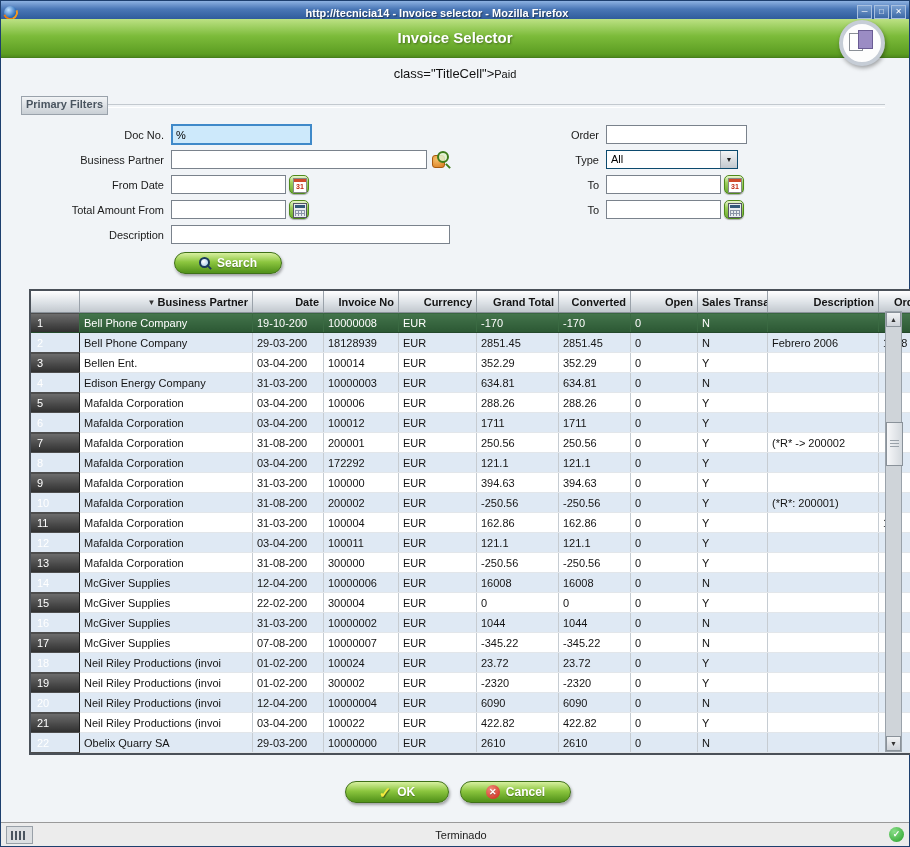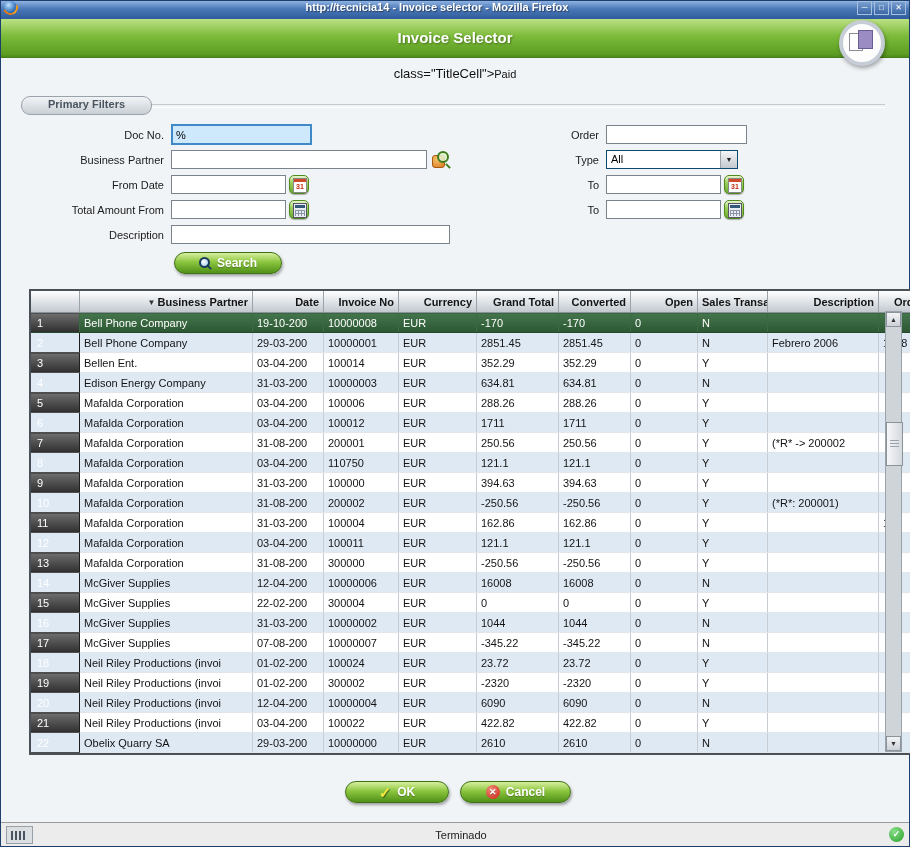--- a/index.html
+++ b/index.html
@@ -3,21 +3,21 @@
 <meta charset="utf-8">
 <style>
   html,body{margin:0;padding:0;}
   body{width:910px;height:847px;position:relative;overflow:hidden;
        font-family:"Liberation Sans",sans-serif;background:#d4d0c8;}
   .window{position:absolute;inset:0;border:1px solid #1d3f6e;background:#f1f4f7;}
 
   
   .titlebar{position:absolute;top:0;left:0;right:0;height:18px;
     background:linear-gradient(180deg,#8db2e2 0%,#4a77b6 45%,#2f5c9c 100%);
-    display:flex;align-items:flex-start;padding:0 3px;gap:11px;}
+    display:flex;align-items:flex-end;padding:0 3px;gap:11px;}
   .ff-icon{width:13px;height:13px;border-radius:50%;flex:0 0 auto;position:relative;
     background:radial-gradient(circle at 35% 30%,#bfe0ff,#2a6cb8 62%,#1a4a8a);}
   .ff-icon::after{content:"";position:absolute;inset:-1px;border-radius:50%;
     border:2px solid transparent;border-right-color:#f59a1e;border-bottom-color:#e87a10;
     transform:rotate(25deg);}
   .win-title{flex:1;text-align:center;color:#fff;font-size:11px;font-weight:bold;
     text-shadow:1px 1px 1px rgba(0,0,0,.45);white-space:nowrap;overflow:hidden;}
   .win-btns{display:flex;gap:2px;flex:0 0 auto;}
   .win-btn{width:15px;height:14px;padding:0;cursor:default;color:#fff;font-size:8px;line-height:12px;
     background:linear-gradient(#7aa0d0,#3c68a6);border:1px solid #a8c0e0;}
@@ -39,22 +39,22 @@
 
   
   .artifact{position:absolute;top:63px;left:0;right:0;text-align:center;color:#111;}
   .artifact .code{font-size:13px;}
   .artifact .paid{font-size:11px;}
 
   
   .pf{position:absolute;top:95px;left:20px;right:24px;height:18px;}
   .pf-line{position:absolute;top:8px;left:4px;right:0;height:2px;
     border-top:1px solid #c3c9cf;border-bottom:1px solid #ffffff;}
-  .pf-pill{position:absolute;left:0;top:0;height:17px;line-height:15px;padding:0 26px;
-    background:linear-gradient(#f2f4f6,#c9cfd5);border:1px solid #9aa2ab;border-radius:9px;
+  .pf-pill{position:absolute;left:0;top:0;height:17px;line-height:15px;padding:0 4px;
+    background:linear-gradient(#f2f4f6,#c9cfd5);border:1px solid #9aa2ab;border-radius:0;
     font-size:11px;font-weight:bold;color:#4a5560;}
 
   
   .flabel{position:absolute;font-size:11px;color:#1a1a1a;text-align:right;line-height:20px;}
   .l-left{left:10px;width:153px;}
   .l-right{left:505px;width:93px;}
   .r1{top:124px}.r2{top:149px}.r3{top:174px}.r4{top:199px}.r5{top:224px}
   .fin{position:absolute;height:19px;border:1px solid #7a828c;background:#fff;
     font:11px "Liberation Sans",sans-serif;padding:0 3px;box-sizing:border-box;}
   .in-docno{left:170px;top:123px;width:141px;height:21px;background:#cde9fb;border:2px solid #3f89c9;}
@@ -294,21 +294,21 @@
             <td>-170</td>
             <td>0</td>
             <td>N</td>
             <td></td>
             <td></td>
           </tr>
           <tr class="even">
             <td class="rownum">2</td>
             <td>Bell Phone Company</td>
             <td>29-03-200</td>
-            <td>10000001</td>
+            <td>18128939</td>
             <td>EUR</td>
             <td>2851.45</td>
             <td>2851.45</td>
             <td>0</td>
             <td>N</td>
             <td>Febrero 2006</td>
             <td>1458</td>
           </tr>
           <tr class="odd">
             <td class="rownum">3</td>
@@ -372,21 +372,21 @@
             <td>250.56</td>
             <td>0</td>
             <td>Y</td>
             <td>(*R* -&gt; 200002</td>
             <td></td>
           </tr>
           <tr class="even">
             <td class="rownum">8</td>
             <td>Mafalda Corporation</td>
             <td>03-04-200</td>
-            <td>110750</td>
+            <td>172292</td>
             <td>EUR</td>
             <td>121.1</td>
             <td>121.1</td>
             <td>0</td>
             <td>Y</td>
             <td></td>
             <td></td>
           </tr>
           <tr class="odd">
             <td class="rownum">9</td>

